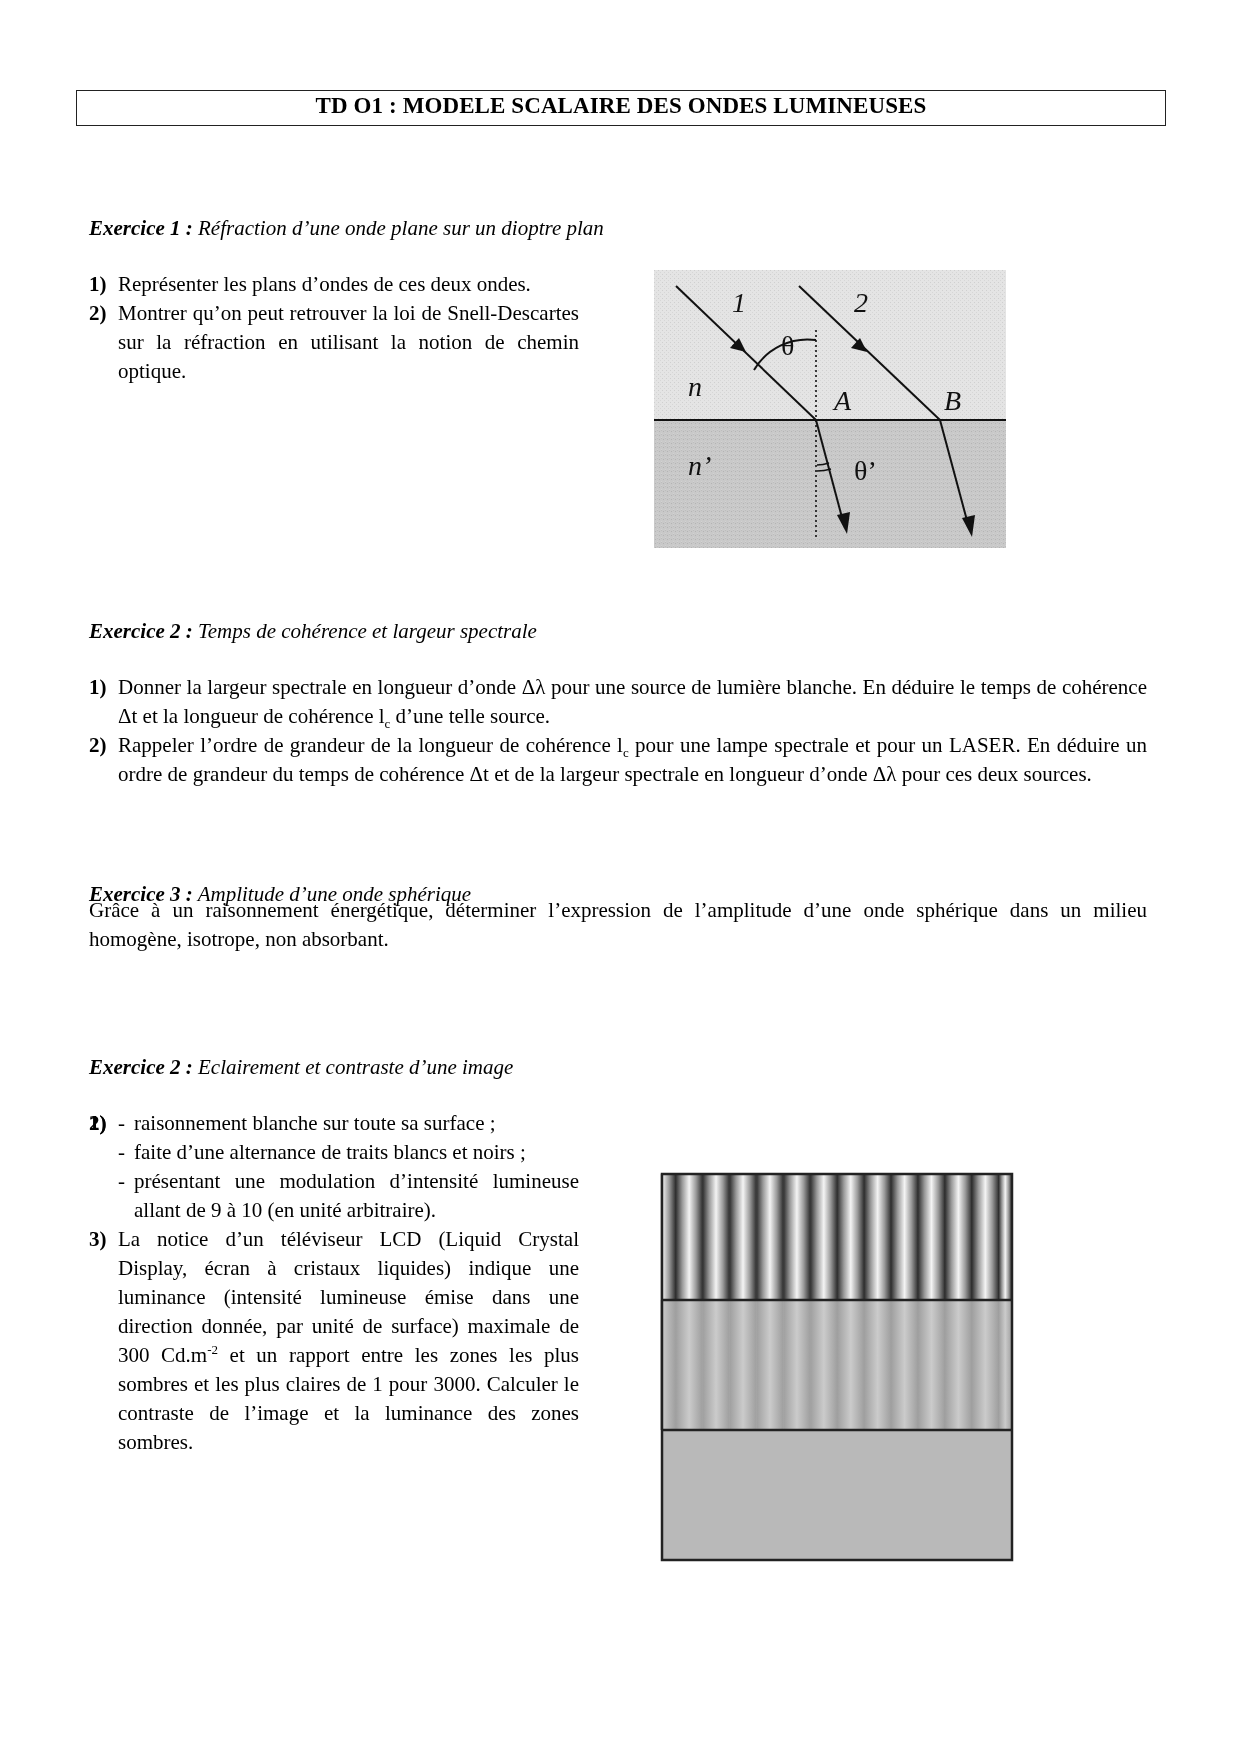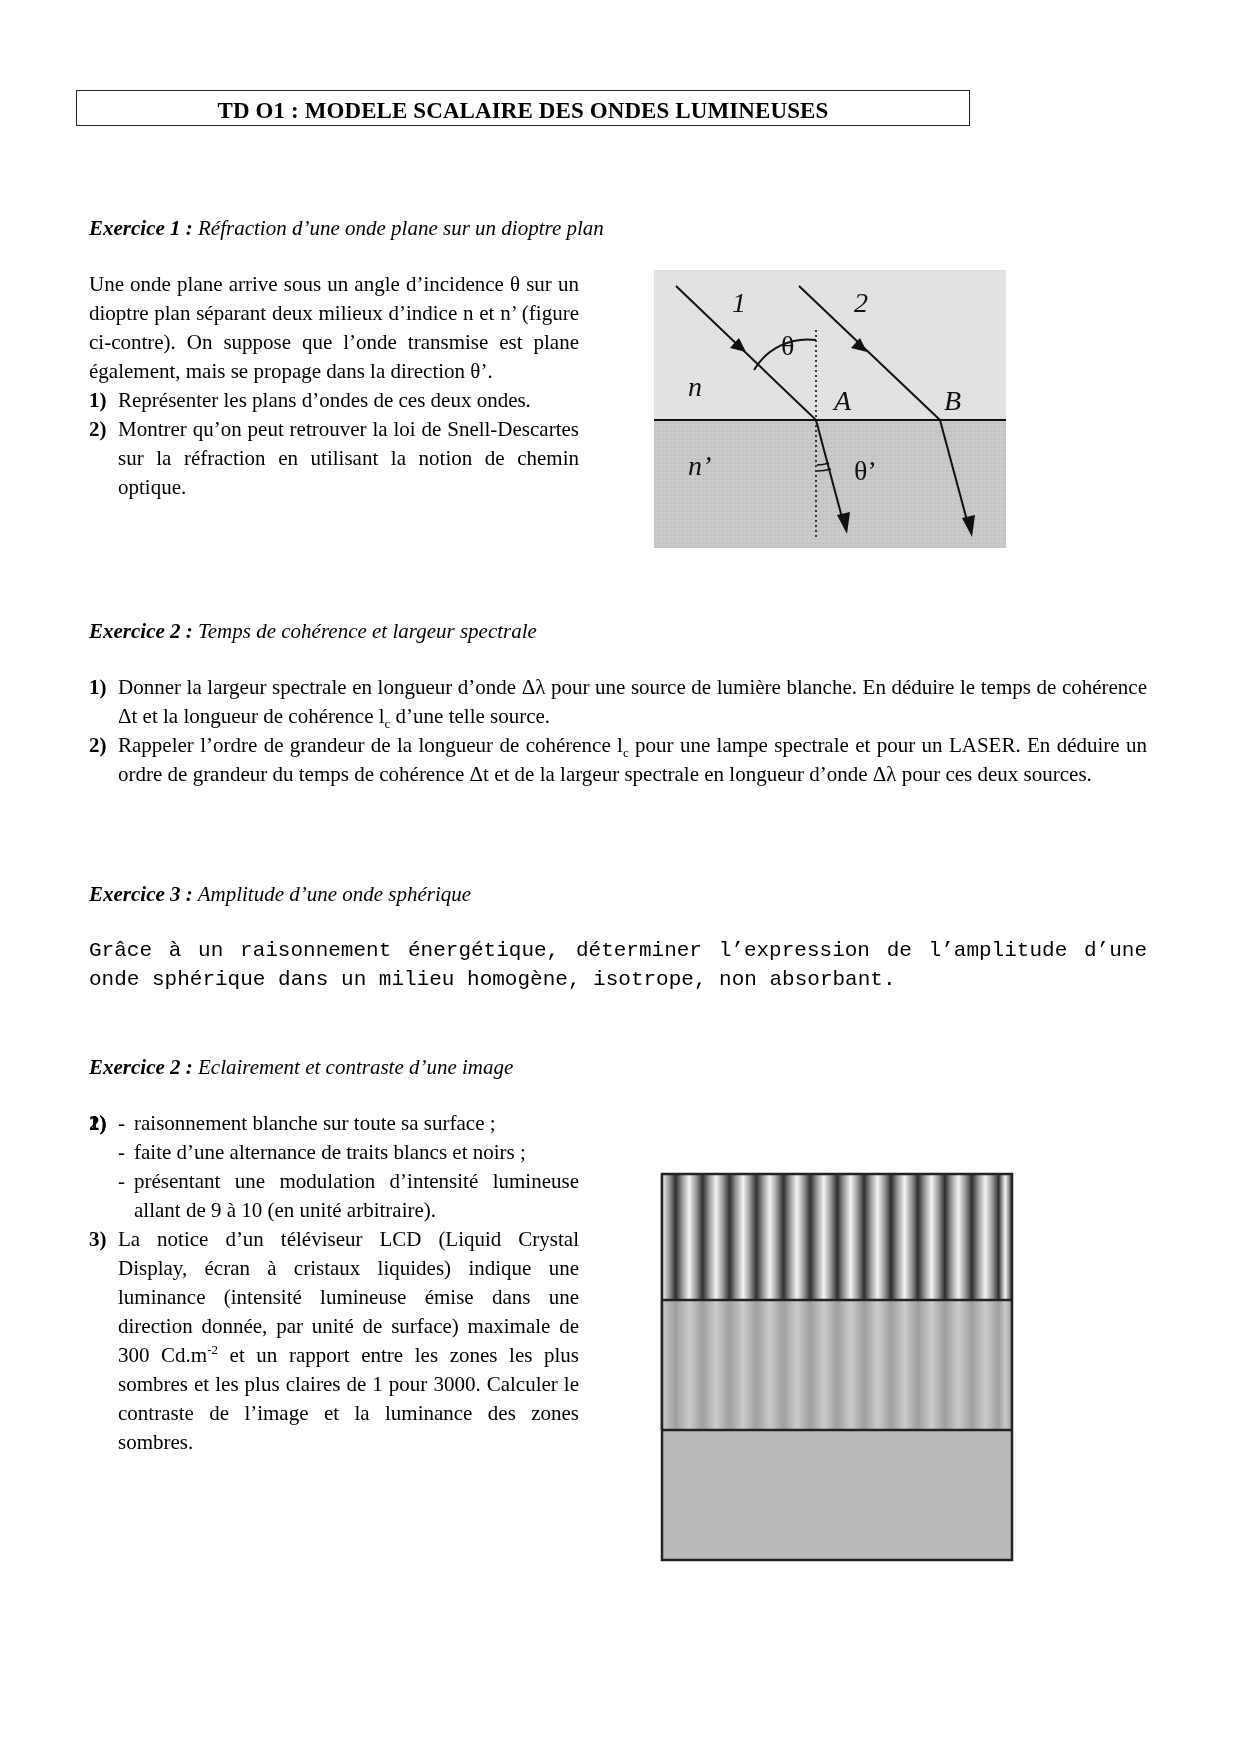--- a/index.html
+++ b/index.html
@@ -2,23 +2,23 @@
 <html><head>
   <meta charset="utf-8">
   <style>
     html, body { margin: 0; padding: 0; background: #ffffff; }
     body {
       width: 1240px; height: 1754px; position: relative; overflow: hidden;
       font-family: "Liberation Serif", "DejaVu Serif", serif;
       color: #000; font-size: 21px; line-height: 29px;
     }
     .title-box {
-      position: absolute; left: 76px; top: 90px; width: 894px; height: 36px;
+      position: absolute; left: 76px; top: 90px; width: 1090px; height: 36px;
       border: 1.5px solid #222; box-sizing: border-box;
-      display: flex; align-items: flex-end; justify-content: center;
+      display: flex; align-items: flex-start; justify-content: center;
       font-weight: bold; font-size: 23px; letter-spacing: 0.1px;
     }
     .heading { position: absolute; left: 89px; font-size: 21px; font-style: italic; }
     .heading b { font-weight: bold; }
     .para { position: absolute; text-align: justify; }
     .item { position: relative; padding-left: 29px; text-align: justify; }
     .item .num { position: absolute; left: 0; top: 0; font-weight: bold; }
     .item .num span { font-weight: normal; }
     .dash-item { position: relative; padding-left: 45px; text-align: justify; }
     .dash-item .dash { position: absolute; left: 29px; top: 0; }
@@ -31,21 +31,20 @@
 
 <div class="title-box">
   <span>TD O1 : MODELE SCALAIRE DES ONDES LUMINEUSES</span>
 </div>
 
 <div class="heading" style="top:214px;">
   <b>Exercice 1 :</b><span> Réfraction d’une onde plane sur un dioptre plan</span>
 </div>
 
 <div class="para" style="left:89px; top:270px; width:490px;">
-  <div style="text-align:justify;">Une onde plane arrive sous un angle d’incidence θ sur un dioptre plan séparant deux milieux d’indice n et n’ (figure ci-contre). On suppose que l’onde transmise est plane également, mais se propage dans la direction θ’.</div>
   <div class="item">
     <span class="num"><span style="font-weight:bold">1</span>)</span>
     <span>Représenter les plans d’ondes de ces deux ondes.</span>
   </div>
   <div class="item">
     <span class="num"><span style="font-weight:bold">2</span>)</span>
     <span>Montrer qu’on peut retrouver la loi de Snell-Descartes sur la réfraction en utilisant la notion de chemin optique.</span>
   </div>
 </div>
 
@@ -106,21 +105,21 @@
   <div class="item">
     <span class="num"><span style="font-weight:bold">2</span>)</span>
     <span>Rappeler l’ordre de grandeur de la longueur de cohérence l</span><sub>c</sub><span> pour une lampe spectrale et pour un LASER. En déduire un ordre de grandeur du temps de cohérence Δt et de la largeur spectrale en longueur d’onde Δλ pour ces deux sources.</span>
   </div>
 </div>
 
 <div class="heading" style="top:880px;">
   <b>Exercice 3 :</b><span> Amplitude d’une onde sphérique</span>
 </div>
 
-<div class="para" style="left:89px; top:936px; width:1058px;font-family:Liberation Mono, monospace;">Grâce à un raisonnement énergétique, déterminer l’expression de l’amplitude d’une onde sphérique dans un milieu homogène, isotrope, non absorbant.</div>
+<div class="para" style="left:89px; top:896px; width:1058px;">Grâce à un raisonnement énergétique, déterminer l’expression de l’amplitude d’une onde sphérique dans un milieu homogène, isotrope, non absorbant.</div>
 
 <div class="heading" style="top:1053px;">
   <b>Exercice 2 :</b><span> Eclairement et contraste d’une image</span>
 </div>
 
 <div class="para" style="left:89px; top:1109px; width:490px;">
   <div class="item">
     <span class="num"><span style="font-weight:bold">1</span>)</span>
   </div>
   <div class="item">

